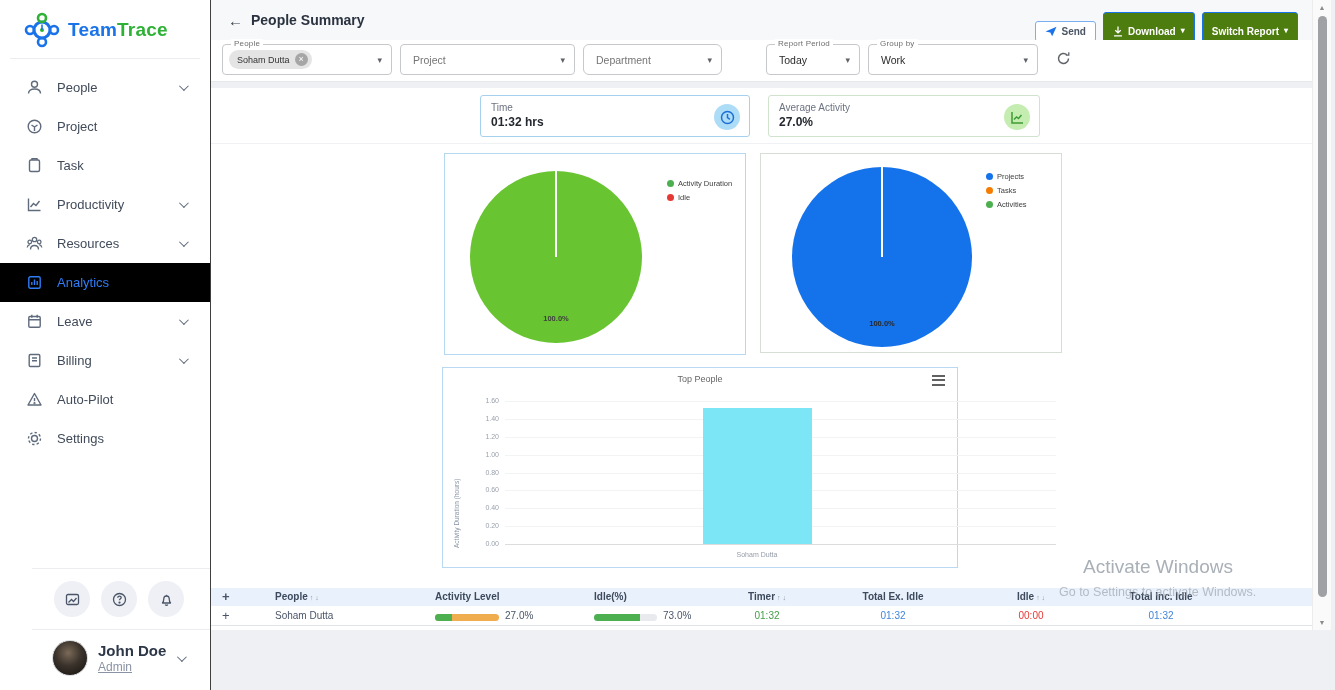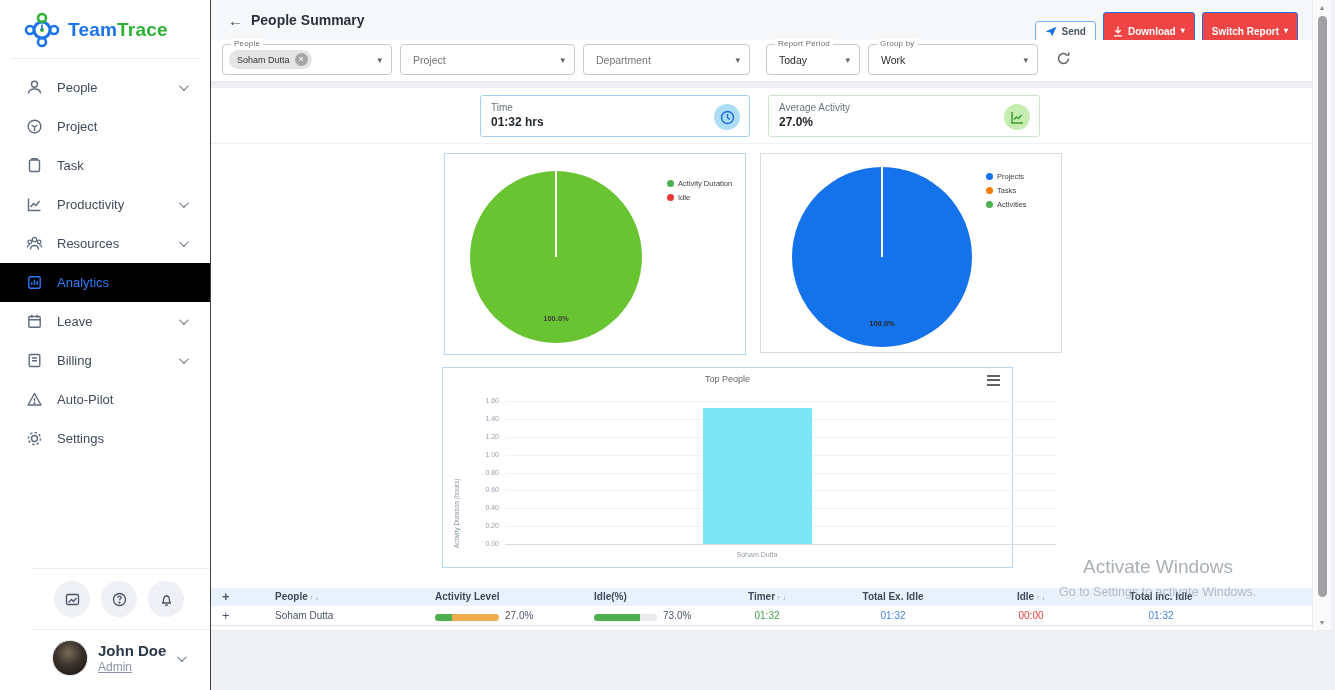--- a/index.html
+++ b/index.html
@@ -38,21 +38,21 @@
   
   .main { position:absolute; left:211px; top:0; width:1124px; height:690px; background:#eef0f4; }
   .panel { position:absolute; left:0; width:1101px; background:#fff; }
   .topbar { top:0; height:40px; background:#f7f8f9; display:flex; align-items:center; }
   .back-ico { font-size:15px; color:#39414e; margin:0 8px 0 17px; cursor:pointer; }
   .page-title { font-size:14px; font-weight:bold; color:#2b3340; }
   .topbar-actions { position:absolute; right:14px; top:12px; display:flex; gap:7px; align-items:center; }
   .btn { font-size:10px; font-weight:bold; border-radius:3px; display:flex; align-items:center;
     gap:5px; padding:0 9px; height:21px; cursor:pointer; white-space:nowrap; }
   .btn-outline { background:#fff; border:1px solid #7baef0; color:#4b5563; }
-  .btn-fill { background:#ef4444; border:1px solid #1a73e8; color:#fff; height:38px; }
+  .btn-fill { background:#4d7c0f; border:1px solid #1a73e8; color:#fff; height:38px; }
   .caret { font-size:8px; line-height:1; }
 
   .filterbar { top:40px; height:42px; border-bottom:1px solid #e6e8eb; }
   .field { position:absolute; top:4px; height:31px; border:1px solid #c6c8cc; border-radius:4px;
     background:#fff; display:flex; align-items:center; cursor:pointer; }
   .field .flabel { position:absolute; top:-6px; left:8px; font-size:8px; color:#6f6f6f;
     background:#fff; padding:0 3px; letter-spacing:.2px; }
   .field .fcaret { position:absolute; right:9px; color:#5f6368; font-size:9px; }
   .ph { font-size:10.5px; color:#757575; padding-left:12px; }
   .val { font-size:10.5px; color:#2b2b2b; font-weight:500; padding-left:12px; }
@@ -305,21 +305,21 @@
         <span class="chip">
           <span>Soham Dutta</span>
           <span class="chip-x">×</span>
         </span>
         <span class="fcaret">▾</span>
       </div>
       <div class="field" style="left:189px; width:175px;">
         <span class="ph">Project</span>
         <span class="fcaret">▾</span>
       </div>
-      <div class="field" style="left:372px; width:167px;">
+      <div class="field" style="left:372px; width:139px;border-radius:6px;">
         <span class="ph">Department</span>
         <span class="fcaret">▾</span>
       </div>
       <div class="field" style="left:555px; width:94px;">
         <span class="flabel">Report Period</span>
         <span class="val">Today</span>
         <span class="fcaret">▾</span>
       </div>
       <div class="field" style="left:657px; width:170px;">
         <span class="flabel">Group by</span>
@@ -387,21 +387,21 @@
           <span class="dot" style="background:#f57c00;"></span>
           <span>Tasks</span>
         </div>
         <div class="legend-item">
           <span class="dot" style="background:#4caf50;"></span>
           <span>Activities</span>
         </div>
       </div>
     </div>
 
-    <div class="chart-card" style="left:231px; top:367px; width:571px; height:201px; border:1px solid #b9d9f2;">
+    <div class="chart-card" style="left:231px; top:367px; width:516px; height:201px; border:1px solid #b9d9f2;">
       <div class="bar-title">Top People</div>
       <div class="burger">
           <div></div>
           <div></div>
           <div></div>
         </div>
       <div class="ylab">Activity Duration (hours)</div>
 
       <div class="gridline" style="top:176px; background:#dcdcdc;"></div>
       <div class="gridline" style="top:158px;"></div>

